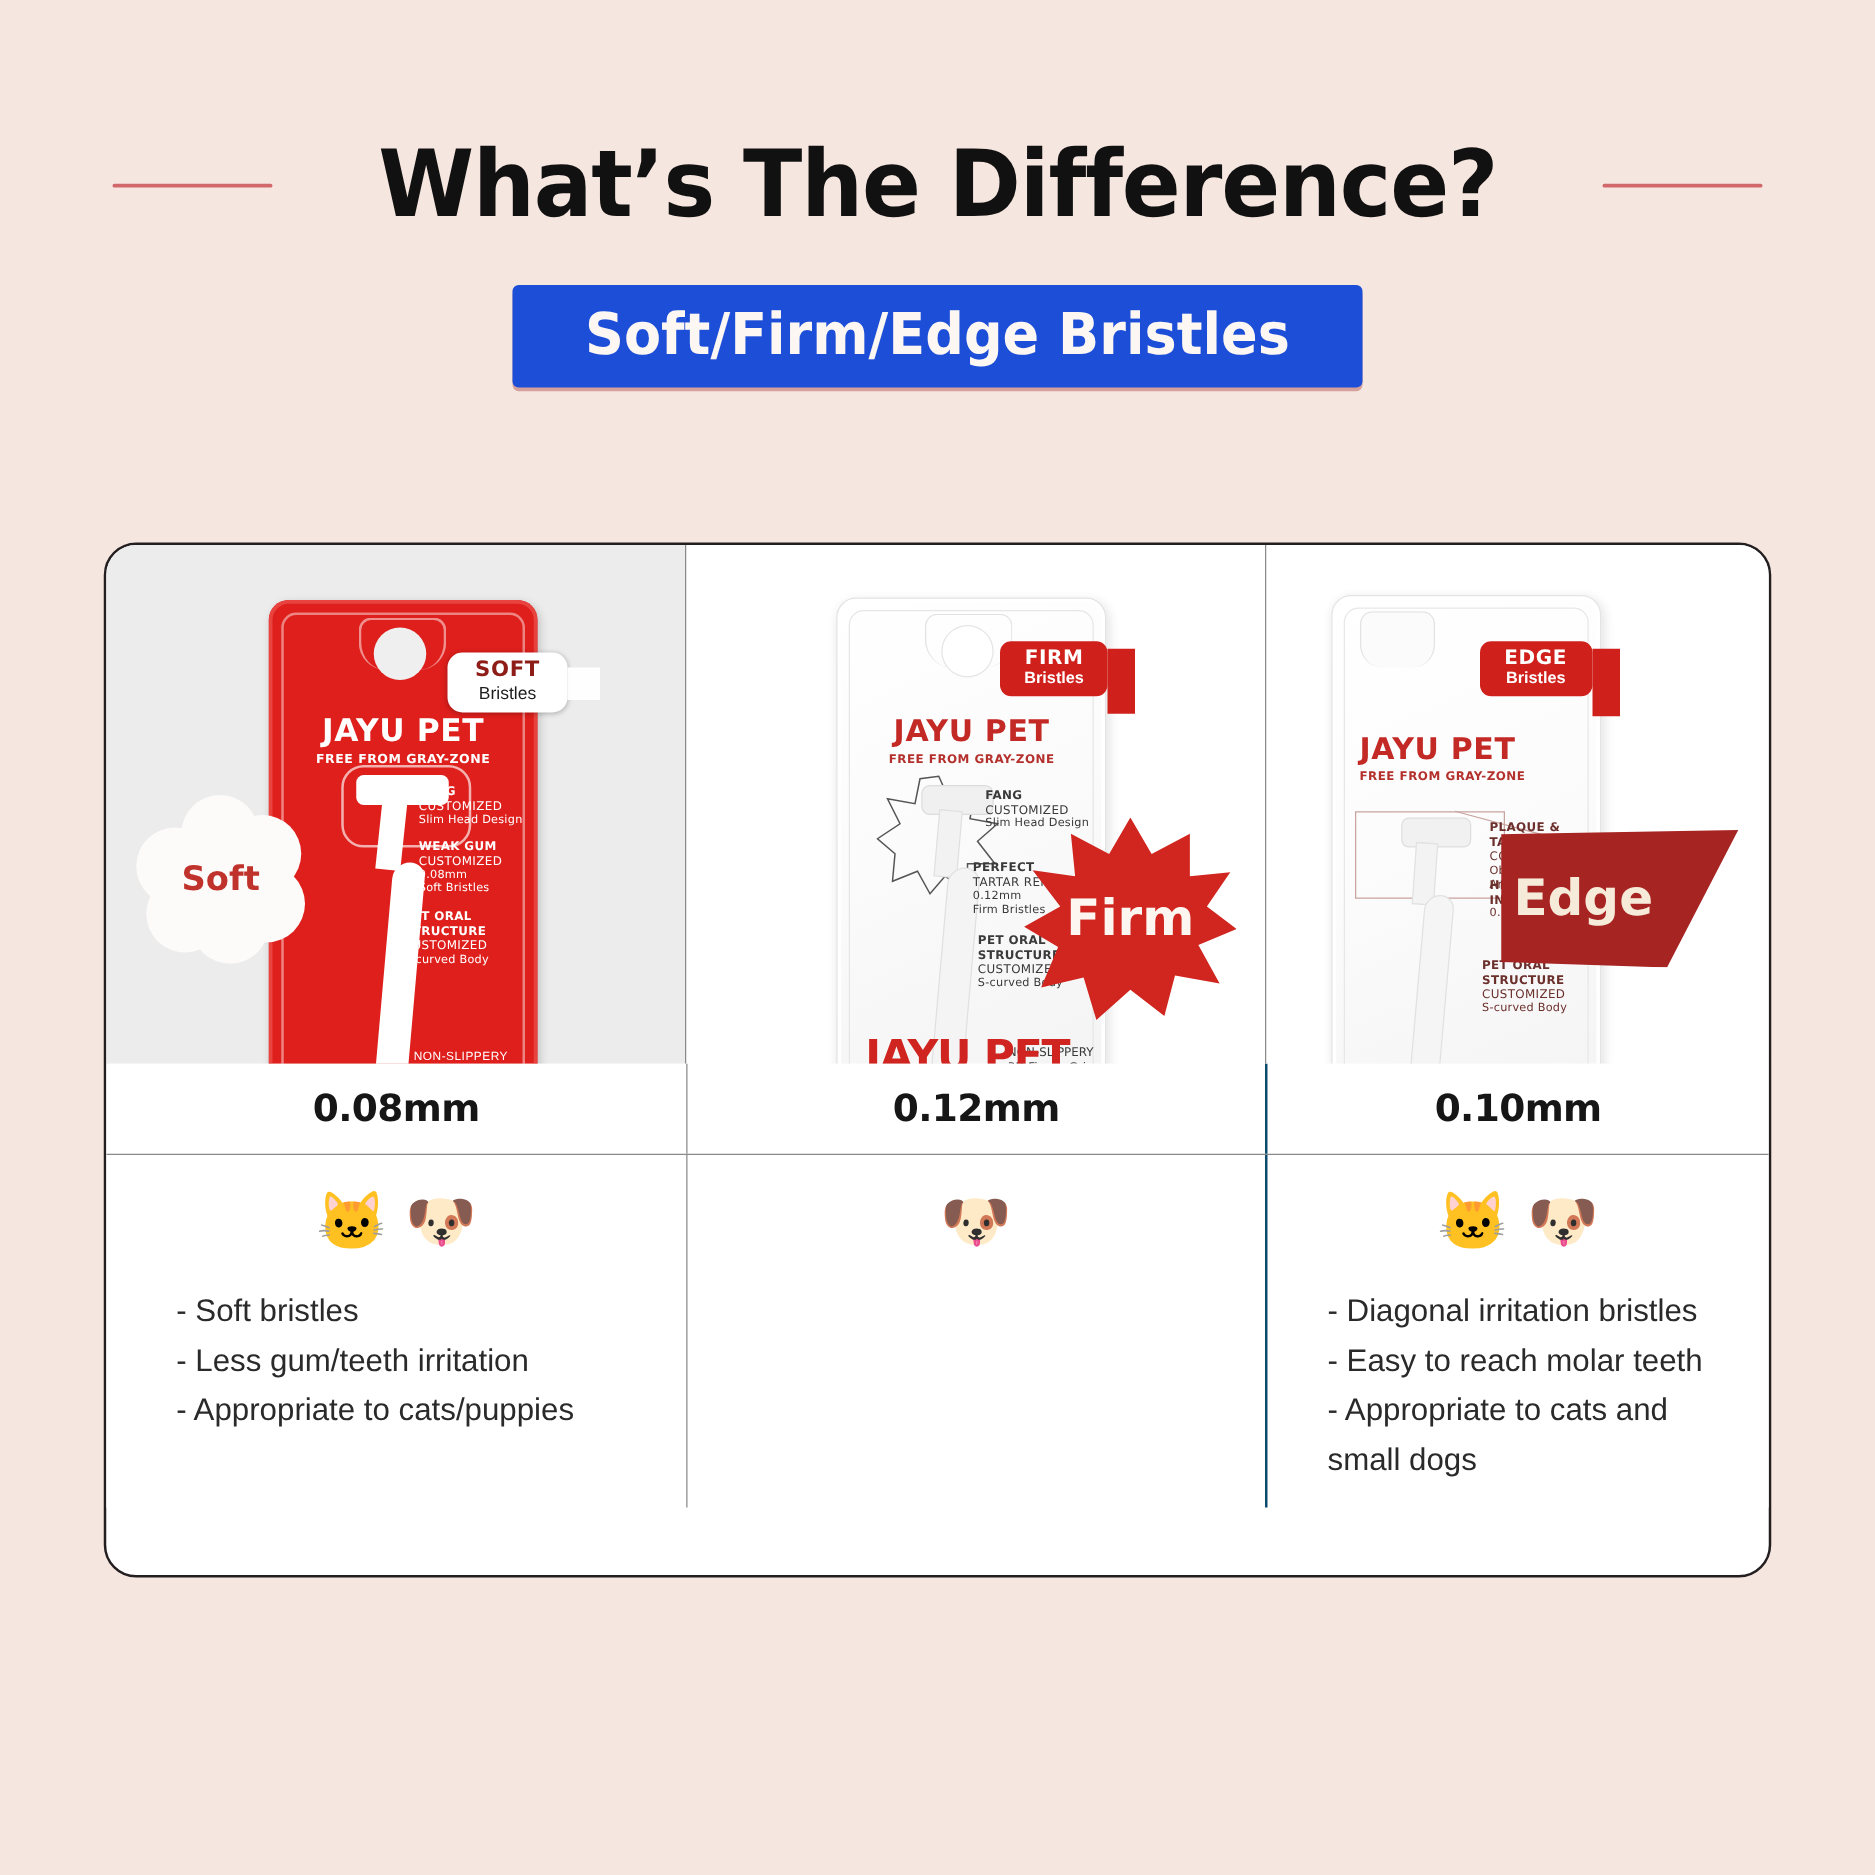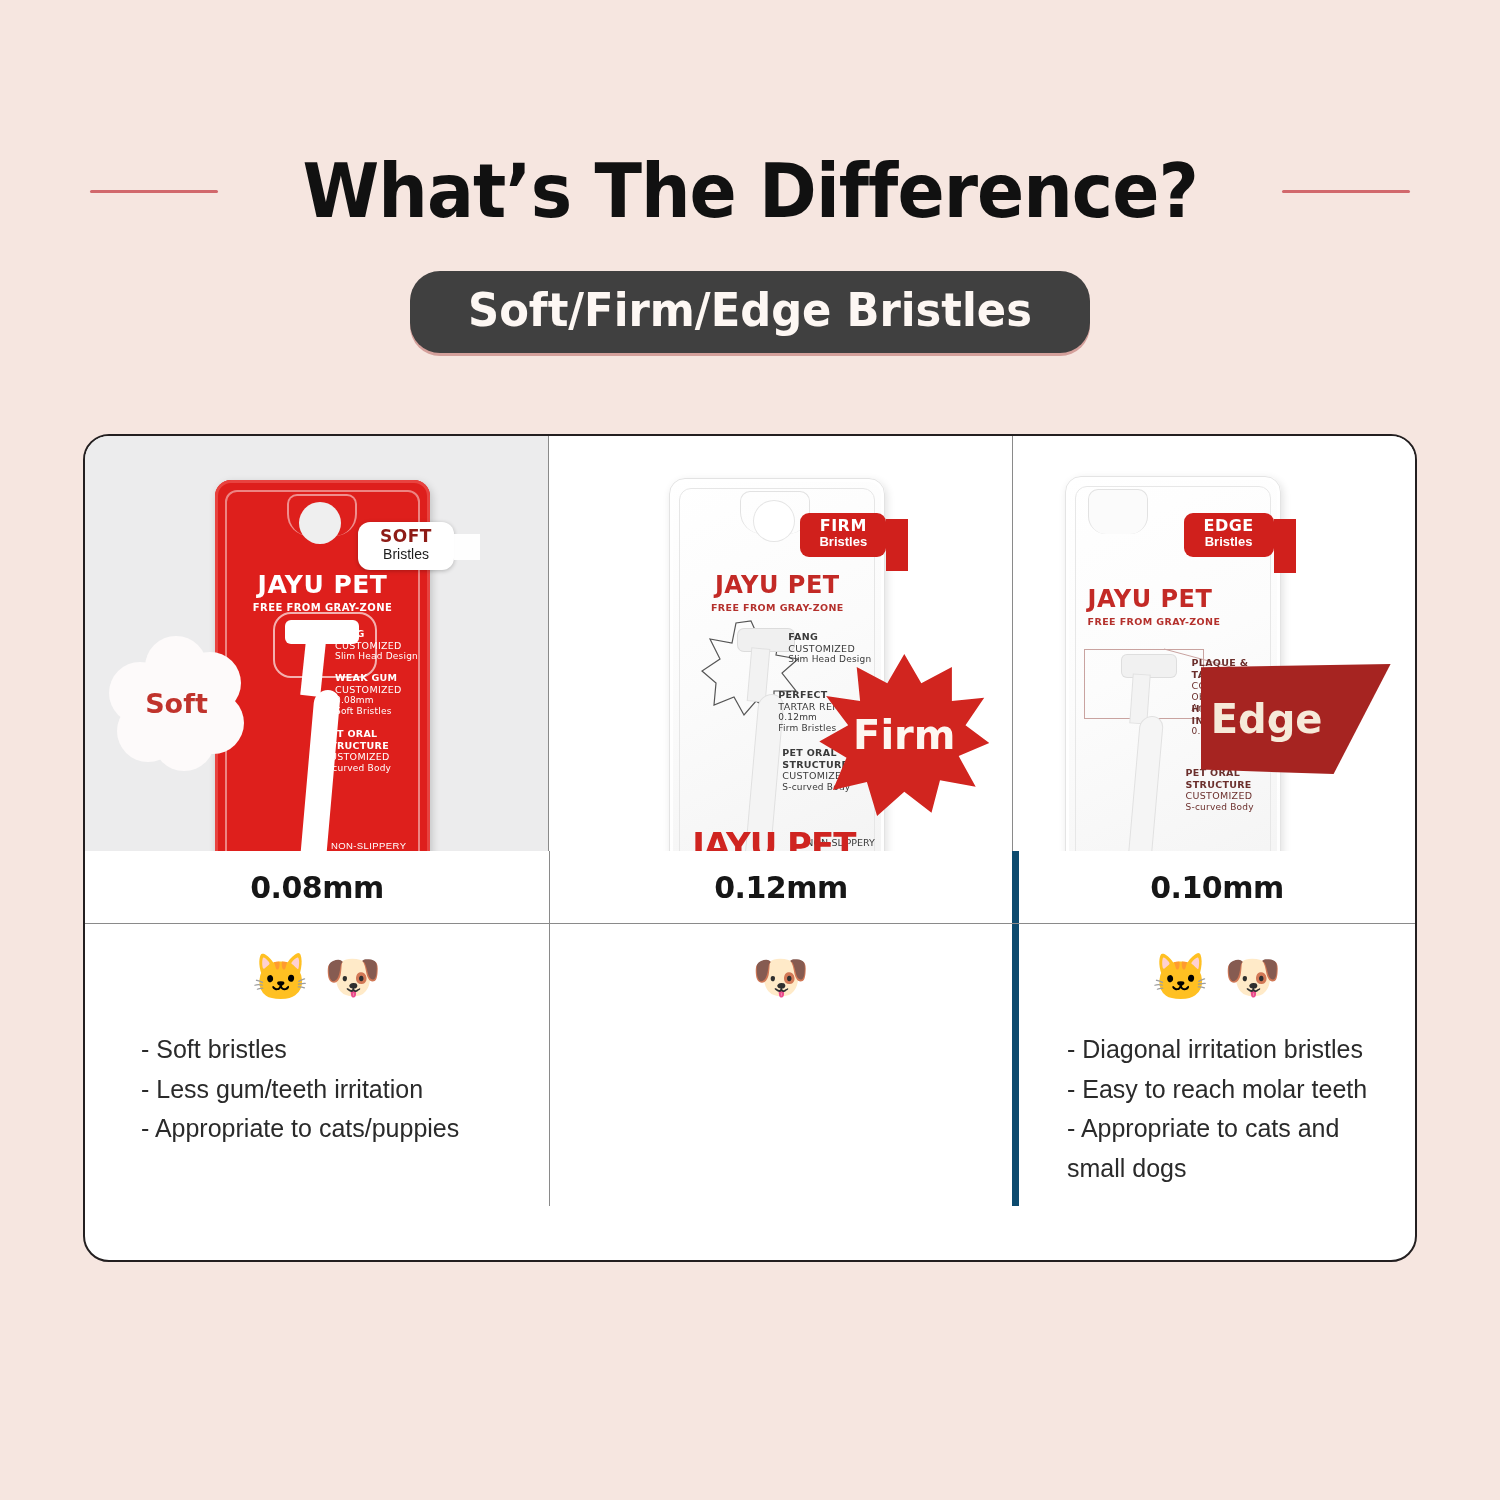--- a/index.html
+++ b/index.html
@@ -5,37 +5,37 @@
   html,body{margin:0;padding:0;}
   body{
     width:1500px;height:1500px;
     background:#f6e6e0;
     font-family:"Liberation Sans",sans-serif;
     overflow:hidden;
     position:relative;
   }
 
   
-  .header{position:absolute;left:0;top:0;width:1228px;height:420px;margin-top:43px;}
+  .header{position:absolute;left:0;top:0;width:1228px;height:420px;}
   .title-row{position:absolute;left:0;top:98px;width:1500px;height:100px;
     display:flex;align-items:center;justify-content:center;}
   .rule{width:128px;height:3px;background:#d1686c;border-radius:2px;}
   .rule.left{margin-right:56px;}
   .rule.right{margin-left:56px;}
   .page-title{
     font-size:74px;font-weight:bold;color:#111;
     letter-spacing:-1px;white-space:nowrap;
     font-family:"DejaVu Sans",sans-serif;
     transform:scaleX(0.94);
   }
 
   .subtitle-wrap{position:absolute;left:0;top:228px;width:1500px;
     display:flex;justify-content:center;}
   .subtitle-badge{
-    background:#404040;border-radius:30px;
+    background:#1d4ed8;border-radius:5px;
     padding:12px 40px 16px 40px;
     box-shadow:0 3px 0 rgba(150,30,26,.35);
   }
   .subtitle-text{
     font-size:46px;font-weight:bold;color:#fdf7f3;
     white-space:nowrap;letter-spacing:0px;
     font-family:"DejaVu Sans",sans-serif;
     transform:scaleX(0.94);display:inline-block;
   }
 
@@ -212,21 +212,21 @@
   
   .tbl{position:absolute;left:0;top:415px;width:100%;}
   .band{height:78px;border-top:1px solid #555;border-bottom:1px solid #555;
     display:flex;align-items:center;justify-content:center;background:#fff;}
   .band-text{font-size:28px;color:#1b1b1b;font-family:"Liberation Sans",sans-serif;}
 
   .row{display:flex;background:#fff;}
   .row .cell{box-sizing:border-box;}
   .row .cell.c1{width:464px;}
   .row .cell.c2{width:463px;border-left:1px solid #8a8a8a;}
-  .row .cell.c3{width:403px;border-left:7px solid #0c4a6e;}
+  .row .cell.c3{width:403px;border-left:2px solid #0c4a6e;}
 
   .row-size{border-bottom:1px solid #8a8a8a;}
   .row-size .cell{height:72px;display:flex;align-items:center;justify-content:center;}
   .size-text{font-size:30px;font-weight:bold;color:#161616;
     font-family:"DejaVu Sans",sans-serif;letter-spacing:-.5px;}
 
   .row-detail .cell{min-height:262px;padding:22px 0 18px 0;}
   .pets{height:62px;display:flex;align-items:center;justify-content:center;gap:14px;
     font-size:46px;line-height:1;}
   .bullets{margin-top:22px;padding-left:56px;}

